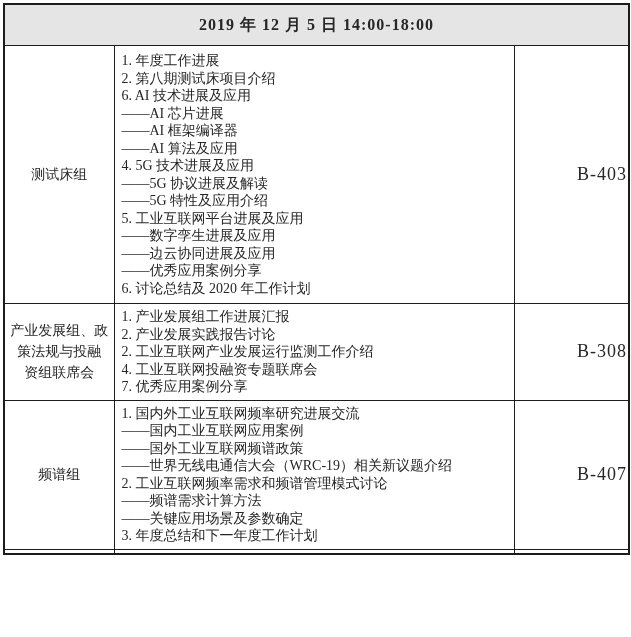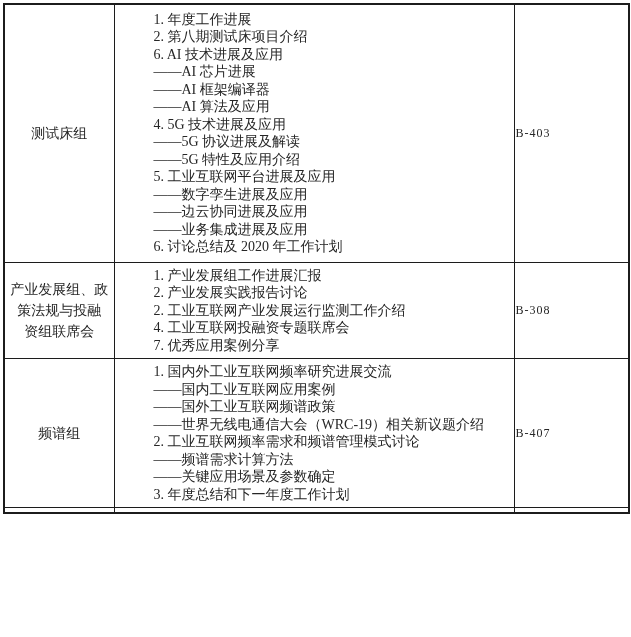--- a/index.html
+++ b/index.html
@@ -57,26 +57,25 @@
     padding: 0 0;
   }
   td.items {
     vertical-align: middle;
     padding: 4px 6px 4px 7px;
   }
   .items-box .line {
     font-size: 14px;
     line-height: 17.5px;
     white-space: nowrap;
-    margin-left: 32px;
   }
   td.room {
-    text-align: left;
+    text-align: right;
     vertical-align: middle;
-    font-size: 12px;
+    font-size: 18px;
     letter-spacing: 1px;
   }
 
   tr.r1 { height: 258px; }
   tr.r2 { height: 83px; }
   tr.r3 { height: 96px; }
   tr.r4 { height: 137px; }
   tr.cut { height: 5px; }
   tr.cut td { padding: 0; border-bottom: none; }
 </style>
@@ -84,38 +83,41 @@
 <body>
 
 <div class="page">
   <table class="schedule">
     <colgroup>
       <col class="c1">
       <col class="c2">
       <col class="c3">
     </colgroup>
     <tbody>
+        <tr class="head-row">
+      <th colspan="3">2019 年 12 月 5 日  14:00-18:00</th>
+    </tr>
 
     <tr class="r1">
       <td class="group">测试床组</td>
       <td class="items">
         <div class="items-box">
               <div class="line">1. 年度工作进展</div>
               <div class="line">2. 第八期测试床项目介绍</div>
               <div class="line">6. AI 技术进展及应用</div>
               <div class="line">——AI 芯片进展</div>
               <div class="line">——AI 框架编译器</div>
               <div class="line">——AI 算法及应用</div>
               <div class="line">4. 5G 技术进展及应用</div>
               <div class="line">——5G 协议进展及解读</div>
               <div class="line">——5G 特性及应用介绍</div>
               <div class="line">5. 工业互联网平台进展及应用</div>
               <div class="line">——数字孪生进展及应用</div>
               <div class="line">——边云协同进展及应用</div>
-              <div class="line">——业务集成进展及应用</div>
+              <div class="line">——优秀应用案例分享</div>
               <div class="line">6. 讨论总结及 2020 年工作计划</div>
             </div>
       </td>
       <td class="room">B-403</td>
     </tr>
 
 
     <tr class="r3">
       <td class="group">产业发展组、政
 策法规与投融

